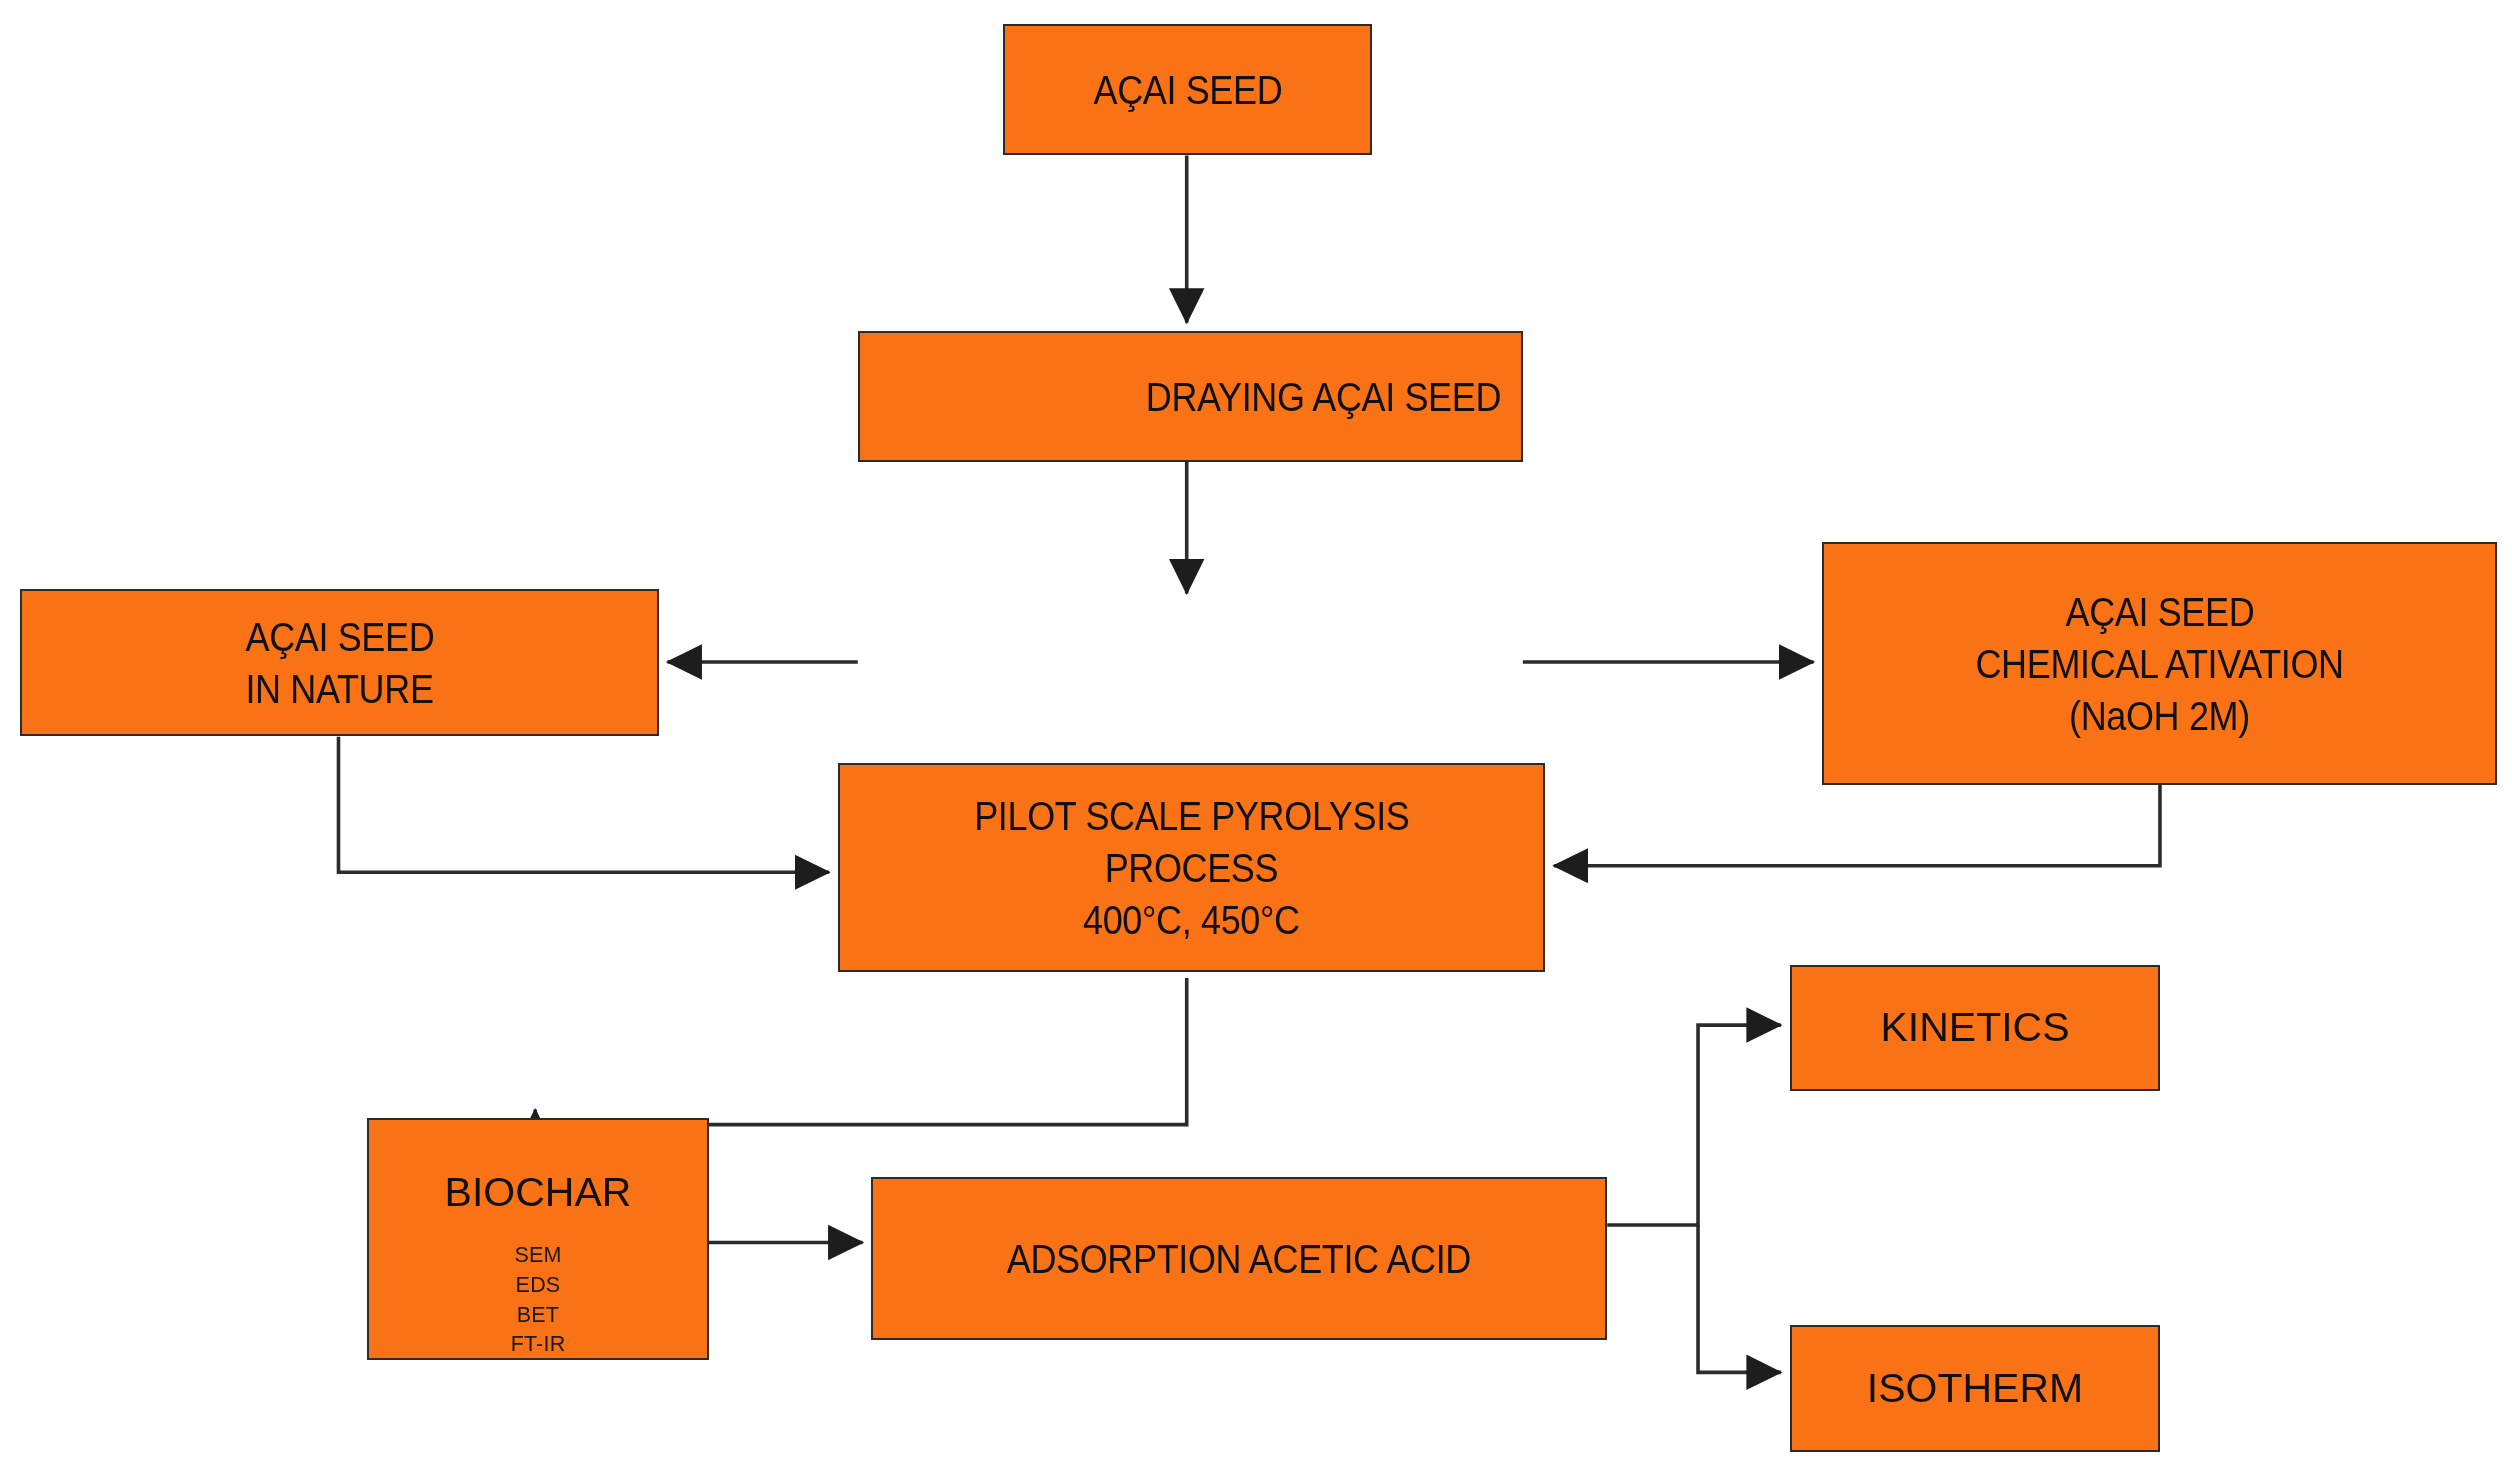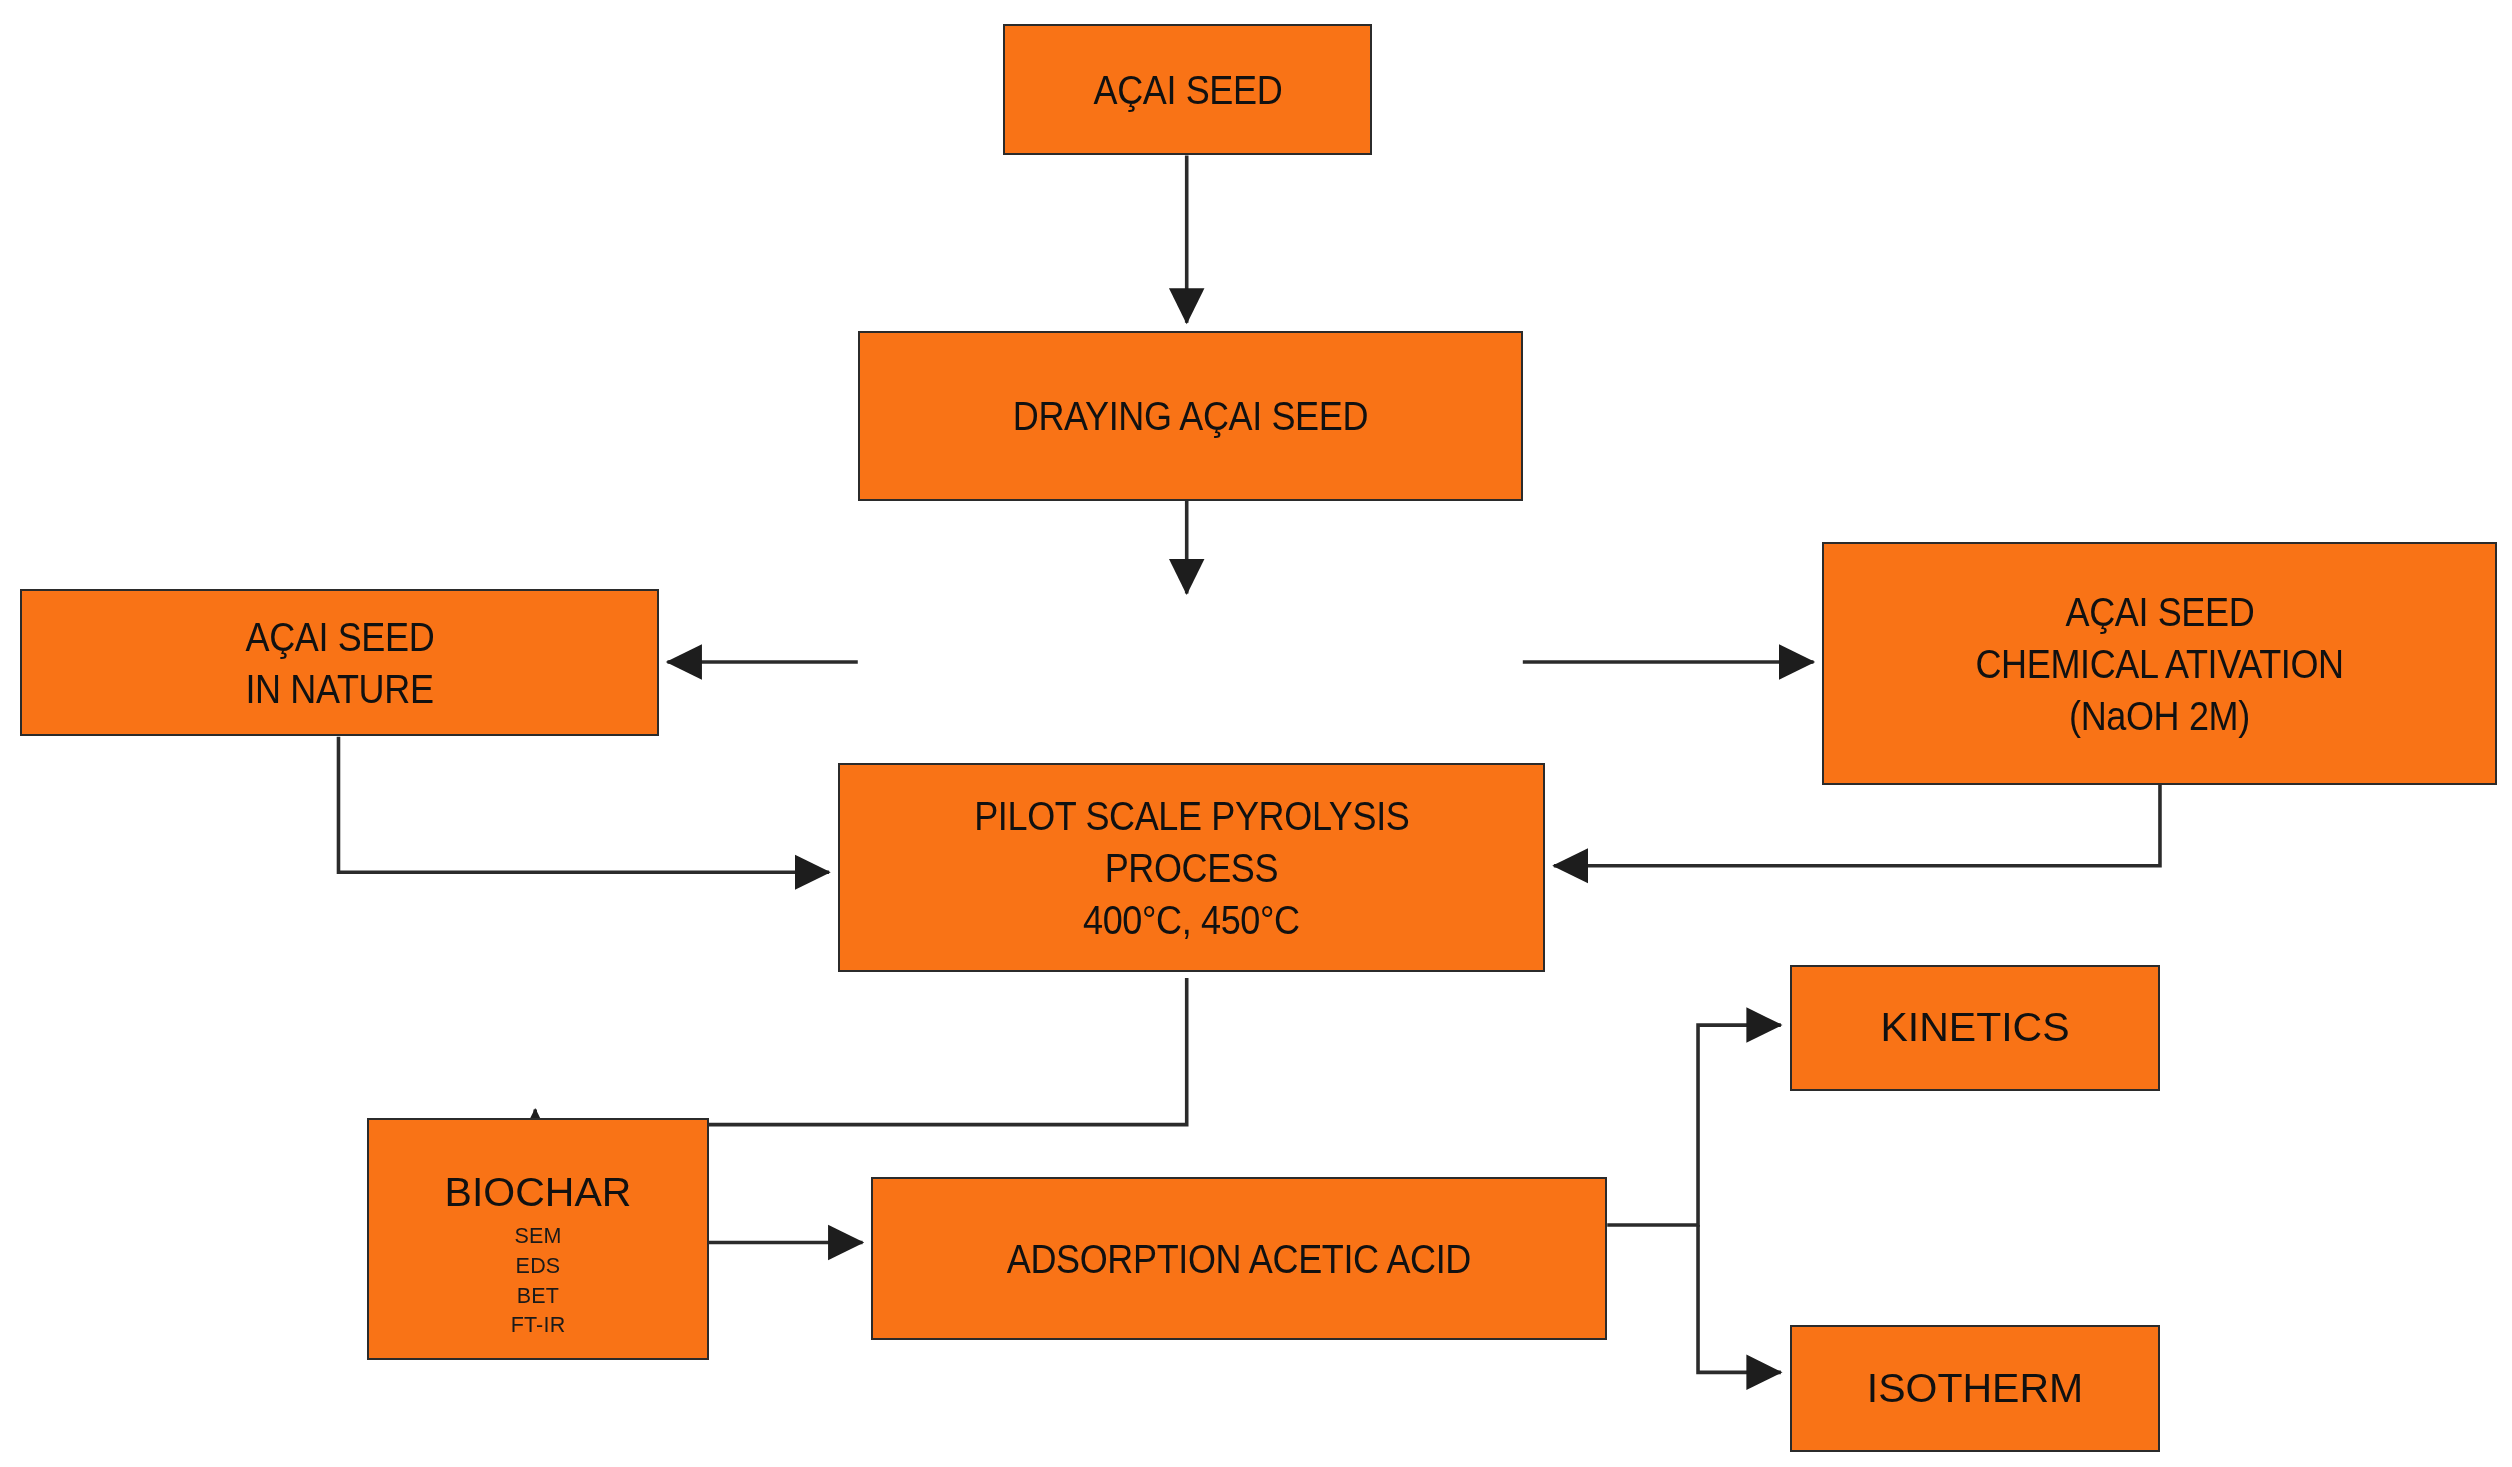--- a/index.html
+++ b/index.html
@@ -49,21 +49,21 @@
   }
   .cond .line {
     transform: scaleX(0.90);
   }
   
   .wide {
     font-size: 41px;
     letter-spacing: 0px;
   }
   .sublist {
-    margin-top: 3px;
+    margin-top: 22px;
     display: flex;
     flex-direction: column;
     align-items: center;
     line-height: 1.38;
   }
   .sublist .subitem {
     font-size: 21.5px;
     letter-spacing: 0.2px;
     color: #1a1a1a;
     white-space: nowrap;
@@ -101,21 +101,21 @@
       <path d="M 2018 1538 L 2132 1538 L 2132 1287 L 2236 1287" marker-end="url(#ah)"></path>
 
       <path d="M 2132 1538 L 2132 1723 L 2236 1723" marker-end="url(#ah)"></path>
     </g>
   </svg>
 
   <div class="node cond" style="left:1003px; top:24px; width:369px; height:131px;">
     <span class="line">AÇAI SEED</span>
   </div>
 
-  <div class="node cond" style="left:858px; top:331px; width:665px; height:170px;">
+  <div class="node cond" style="left:858px; top:331px; width:665px; height:131px;align-items:flex-end;">
     <span class="line">DRAYING AÇAI SEED</span>
   </div>
 
 
   <div class="node cond" style="left:20px; top:589px; width:639px; height:147px;">
     <span class="line">AÇAI SEED</span>
     <span class="line">IN NATURE</span>
   </div>
 
   <div class="node cond" style="left:1822px; top:542px; width:675px; height:243px;">

